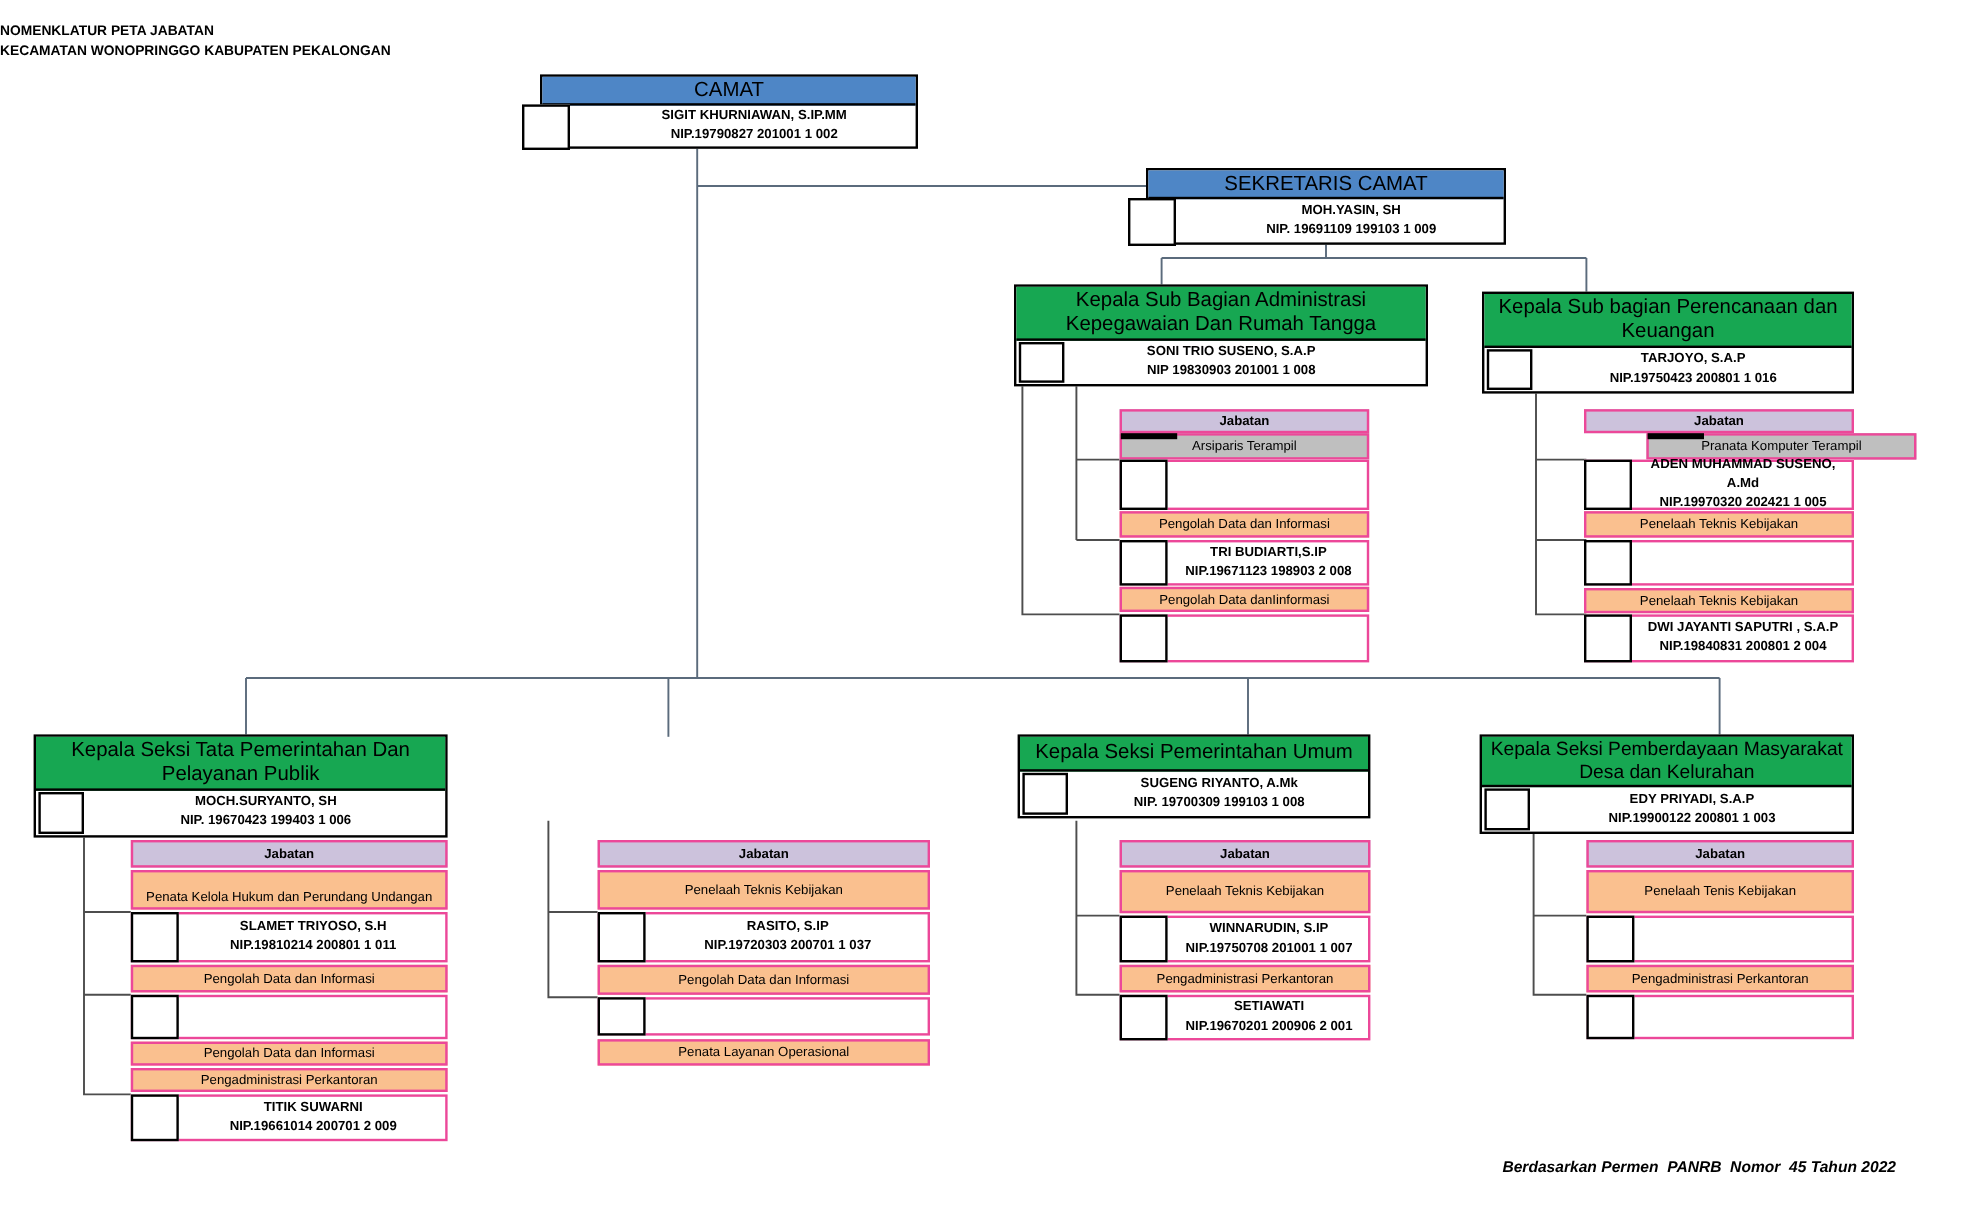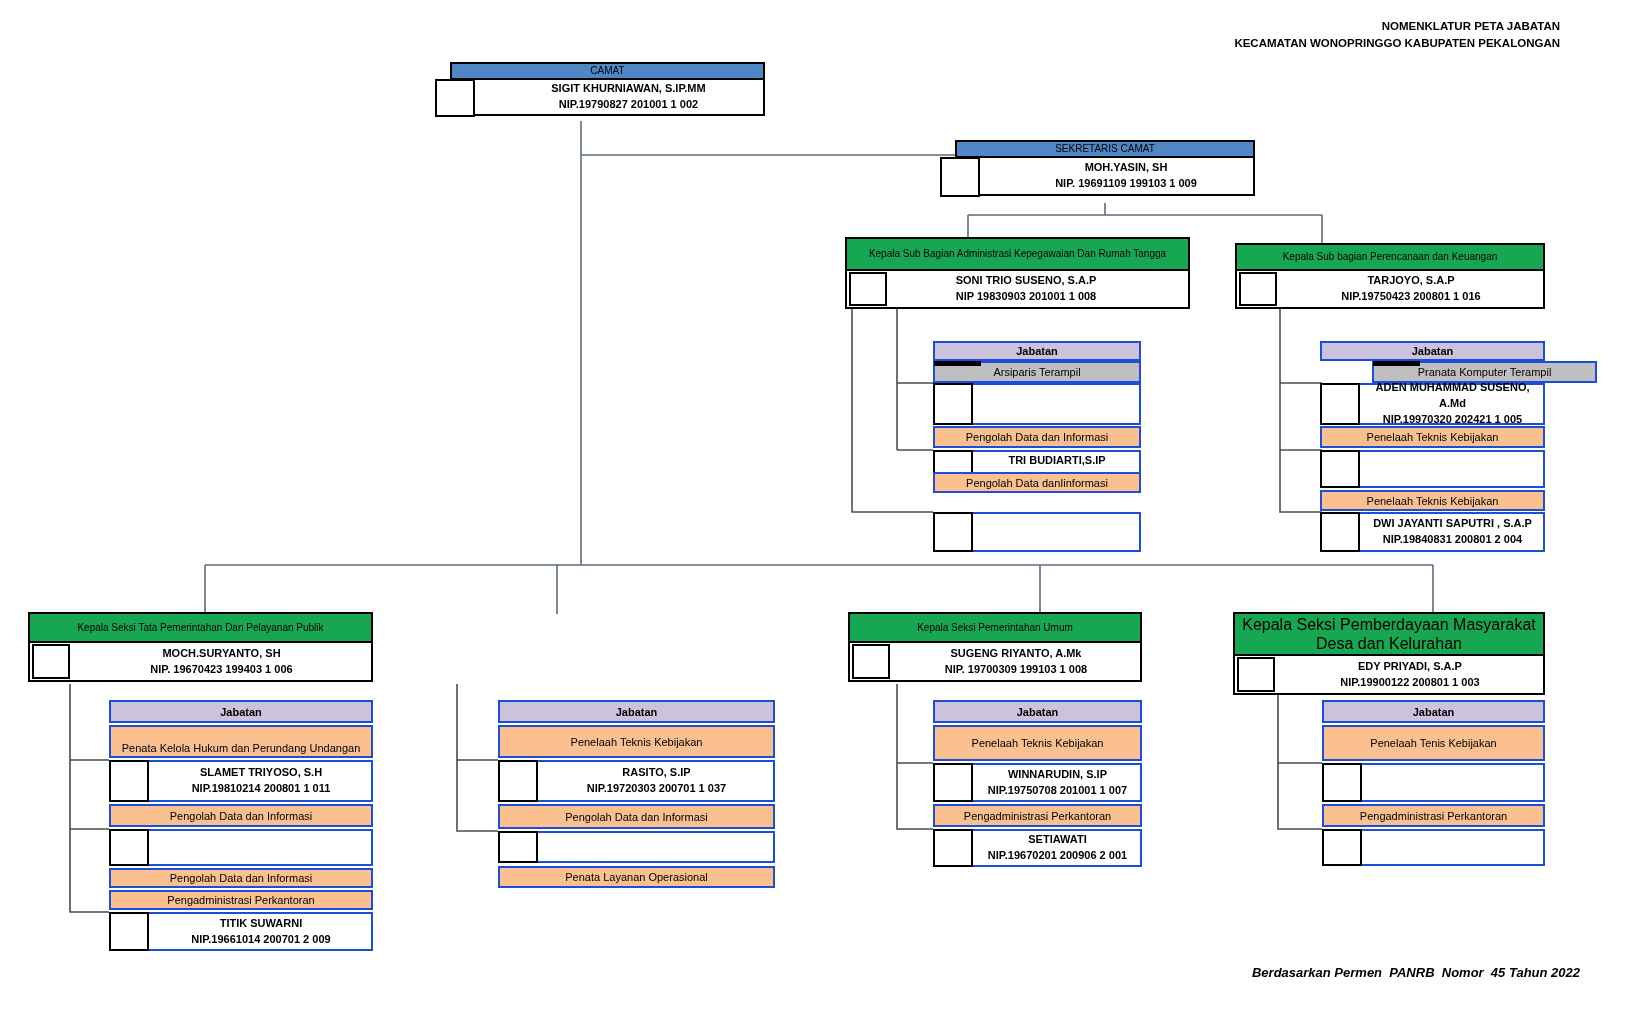--- a/index.html
+++ b/index.html
@@ -5,40 +5,40 @@
   * { box-sizing: border-box; margin: 0; padding: 0; }
   html,body { background:#fff; }
   .canvas {
     position: relative;
     width: 1643px; height: 1013px;
     background: #fff;
     font-family: "Liberation Sans", sans-serif;
     color: #000;
     overflow: hidden;
   }
-  .title-block { position:absolute; top:18px; left:0; width:1560px; text-align:right; }
+  .title-block { position:absolute; top:18px; left:0; width:1560px; text-align:left; }
   .title-line { font-size:11.5px; font-weight:700; line-height:17px; }
 
   svg.connectors { position:absolute; left:0; top:0; }
 
   
   .orgbox { position:absolute; border:2.5px solid #000; background:#fff; }
   .obh { display:flex; align-items:center; justify-content:center; text-align:center;
-         border-bottom:2.5px solid #000; font-size:10px; line-height:1.2; padding:1px 4px; }
+         border-bottom:2.5px solid #000; font-size:17px; line-height:1.2; padding:1px 4px; }
   .obh.blue  { background:#4e86c6; }
   .obh.green { background:#17a752; }
   .obb { position:relative; display:flex; align-items:center; justify-content:center; padding-left:42px; }
   .sq  { position:absolute; left:2px; top:1px; bottom:1px; width:38px;
          border:2.5px solid #000; background:#fff; }
   .sq.out { left:-17px; top:-1px; bottom:-3px; width:40px; }
   .who { display:flex; flex-direction:column; line-height:1.45; text-align:center; }
   .nm, .nip { font-size:11px; font-weight:700; }
 
   
-  .row { position:absolute; border:2px solid #1d4ed8; background:#fff;
+  .row { position:absolute; border:2px solid #ec4899; background:#fff;
          display:flex; align-items:center; justify-content:center;
          font-size:11px; text-align:center; }
   .row.header-row { background:#ccc2dc; font-weight:700; }
   .row.role       { background:#fac08f; }
   .row.role-gray  { background:#bfbfbf; }
   .row.align-bottom { align-items:flex-end; padding-bottom:2px; }
   .row.person { justify-content:center; padding-left:40px; }
   .psq { position:absolute; left:-2px; top:-2px; bottom:-2px; width:40px;
          border:2.5px solid #000; background:#fff; }
   .tab { position:absolute; left:-1px; top:-2px; width:47px; height:5px; background:#000; }
@@ -200,21 +200,21 @@
       <div class="row role" style="left: 933px; top: 426px; width: 208px; height: 22px;">
         <span>Pengolah Data dan Informasi</span>
       </div>
       <div class="row person" style="left: 933px; top: 450px; width: 208px; height: 38px;">
         <span class="psq"></span>
         <span class="who">
           <span class="nm">TRI BUDIARTI,S.IP</span>
           <span class="nip">NIP.19671123 198903 2 008</span>
         </span>
       </div>
-      <div class="row role" style="left: 933px; top: 472px; width: 208px; height: 21px; text-align: right;">
+      <div class="row role" style="left: 933px; top: 489px; width: 208px; height: 21px; text-align: right;">
         <span>Pengolah Data danIinformasi</span>
       </div>
       <div class="row person" style="left: 933px; top: 512px; width: 208px; height: 40px;">
         <span class="psq"></span>
         <span class="who">
           <span class="nm"></span>
           <span class="nip"></span>
         </span>
       </div>
     </div>

